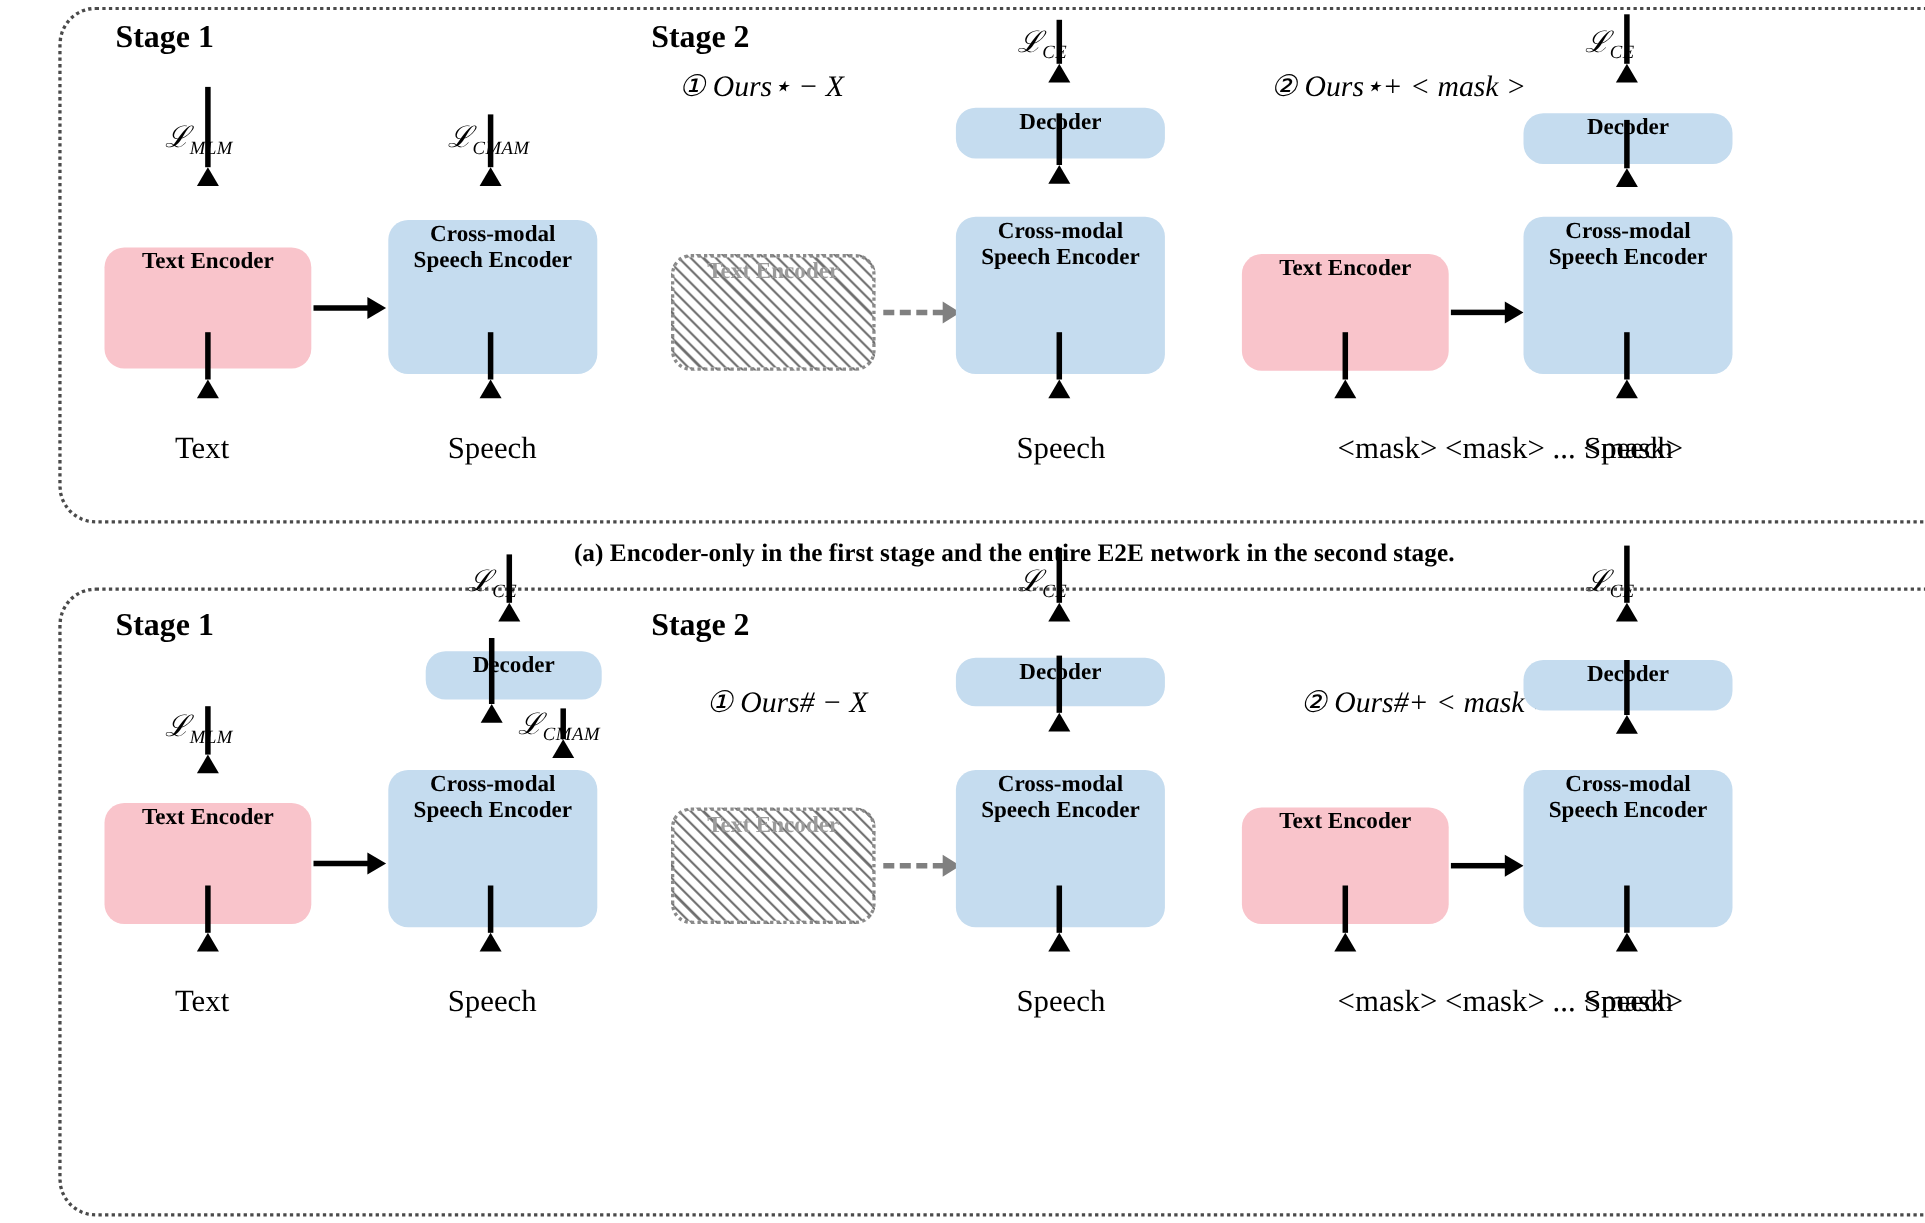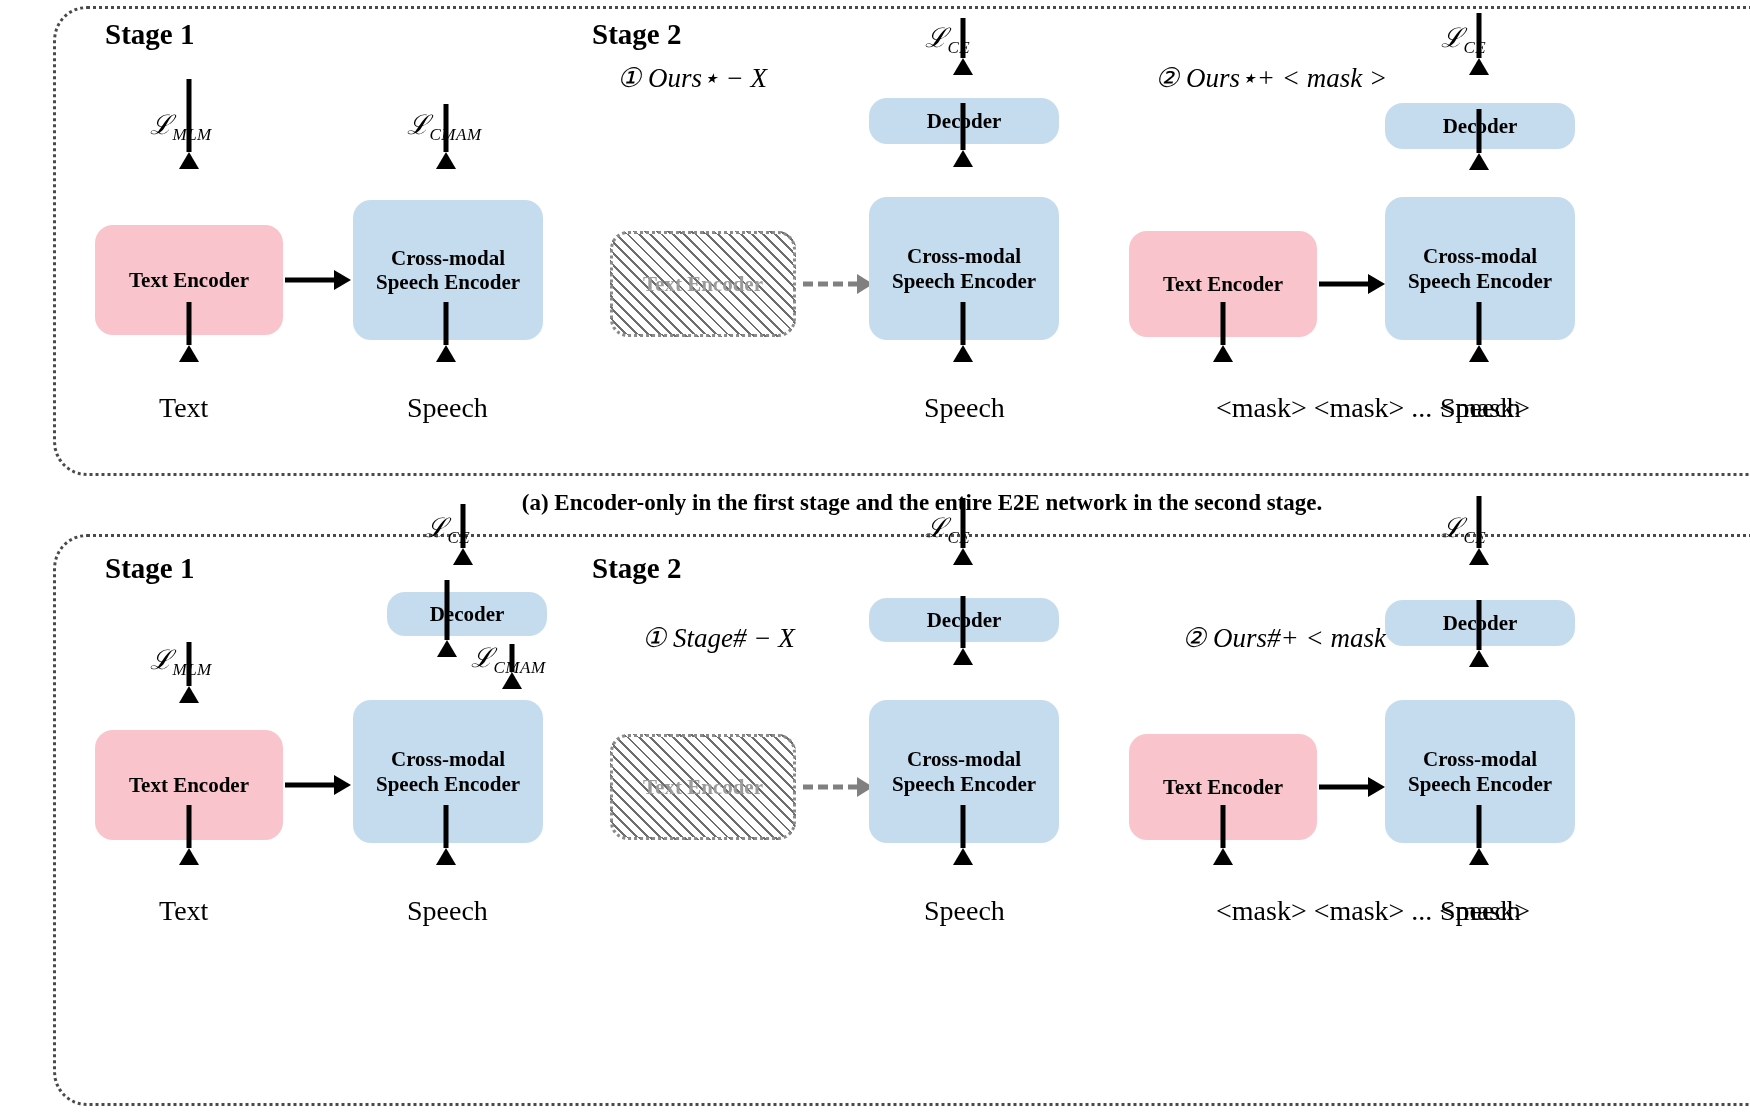--- a/index.html
+++ b/index.html
@@ -3,21 +3,21 @@
 <meta charset="utf-8">
 <style>
   html,body{margin:0;padding:0;background:#ffffff;}
   body{width:1750px;height:1112px;font-family:"Liberation Serif",serif;color:#000;}
   #stage{position:relative;width:1750px;height:1112px;overflow:hidden;margin-left:47px;}
 
   .panel{position:absolute;border:3px dotted #4a4a4a;border-radius:34px;box-sizing:border-box;}
   #panel-a{left:6px;top:6px;width:1738px;height:470px;}
   #panel-b{left:6px;top:534px;width:1738px;height:572px;}
 
-  .node{position:absolute;box-sizing:border-box;display:flex;align-items:center;
+  .node{position:absolute;box-sizing:border-box;display:flex;align-items:flex-start;
         justify-content:center;text-align:center;font-weight:bold;line-height:1.16;
         border-radius:18px;}
   .pink{background:#f9c4cb;}
   .blue{background:#c5dcef;}
   .enc{font-size:21px;}
   .dec{font-size:21px;}
 
   .hatch{background-color:#ffffff;
          background-image:repeating-linear-gradient(45deg,#6e6e6e 0 2px,rgba(0,0,0,0) 2px 8px);
          border:3px dotted #8a8a8a;color:#9b9b9b;}
@@ -173,21 +173,21 @@
       <div class="head"></div>
   </div>
 
   <div class="caption" style="left:0;top:490px;width:1750px;">(a) Encoder-only in the first stage and the entire E2E network in the second stage.</div>
 
   <div class="panel" id="panel-b"></div>
 
   <div class="stagelbl" style="left:58px;top:552px;">Stage 1</div>
   <div class="stagelbl" style="left:545px;top:552px;">Stage 2</div>
 
-  <div class="varlbl" style="left:595px;top:622px;">① Stage# − X</div>
+  <div class="varlbl" style="left:595px;top:622px;">① Ours# − X</div>
   <div class="varlbl" style="left:1135px;top:622px;">② Ours#+ &lt; mask &gt;</div>
 
   <div class="node pink enc" style="left:48px;top:730px;width:188px;height:110px;">
     <span>Text Encoder</span>
   </div>
   <div class="loss" style="left:103px;top:640px;">
     <span class="cal">ℒ</span><sub>MLM</sub>
   </div>
   <div class="arrow-up" style="left:142px;top:686px;">
     <div class="shaft" style="height:44px;"></div>

